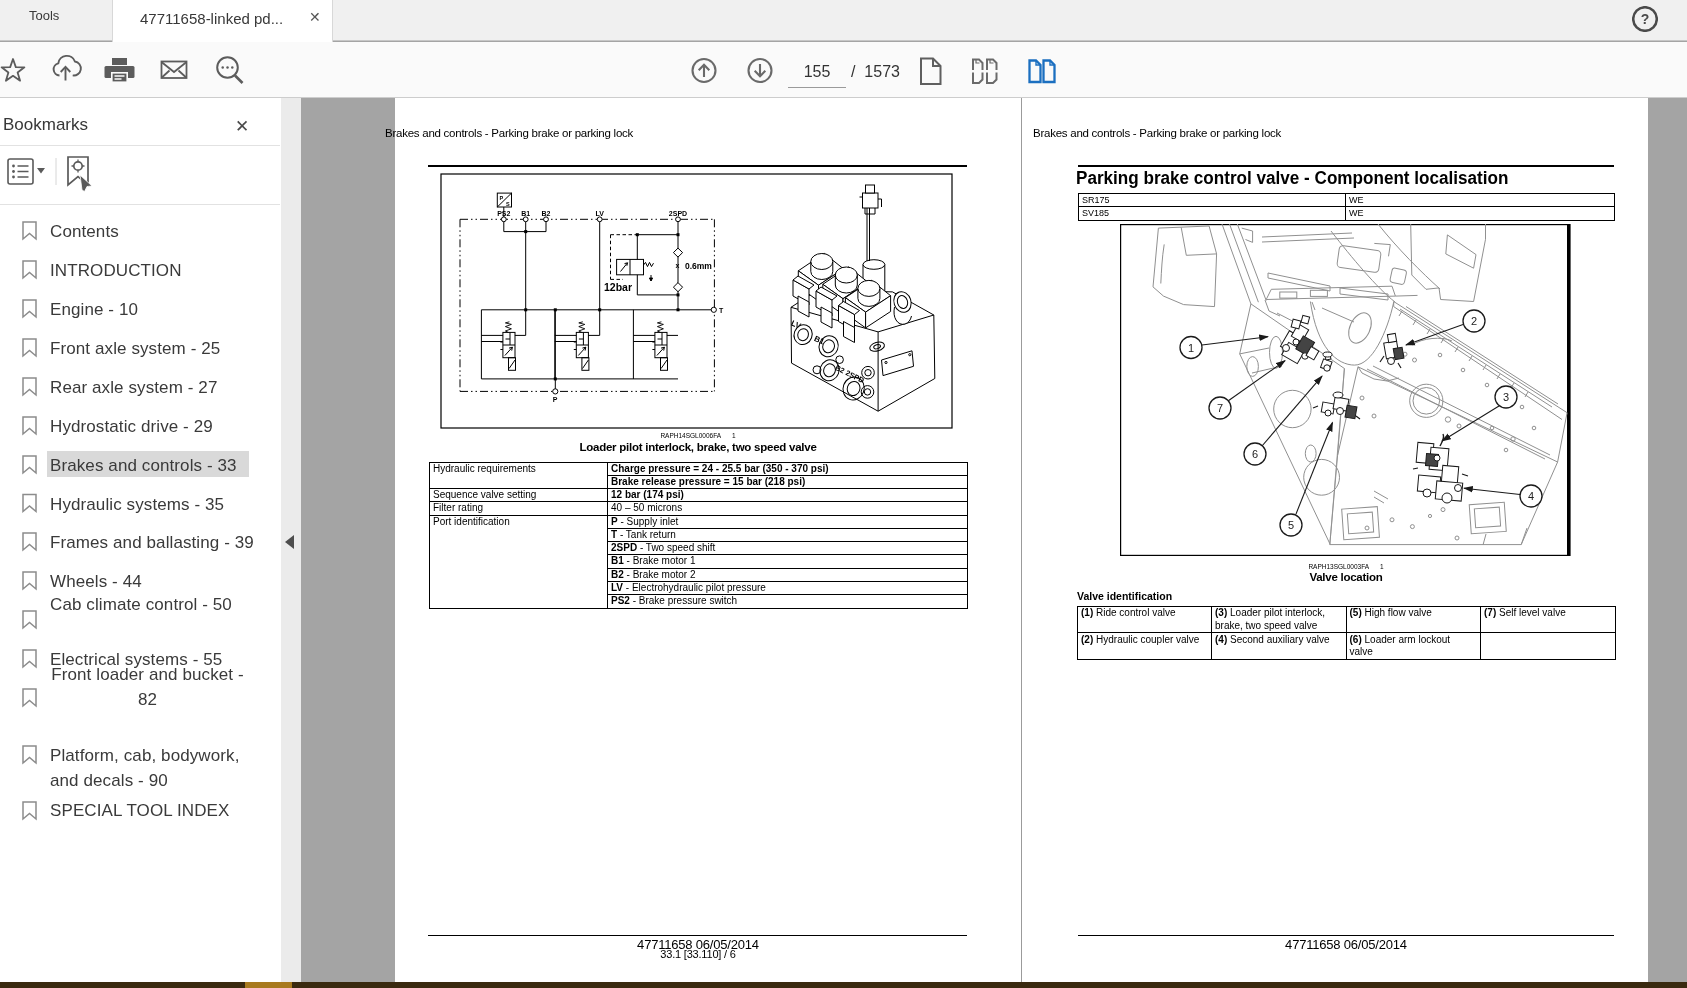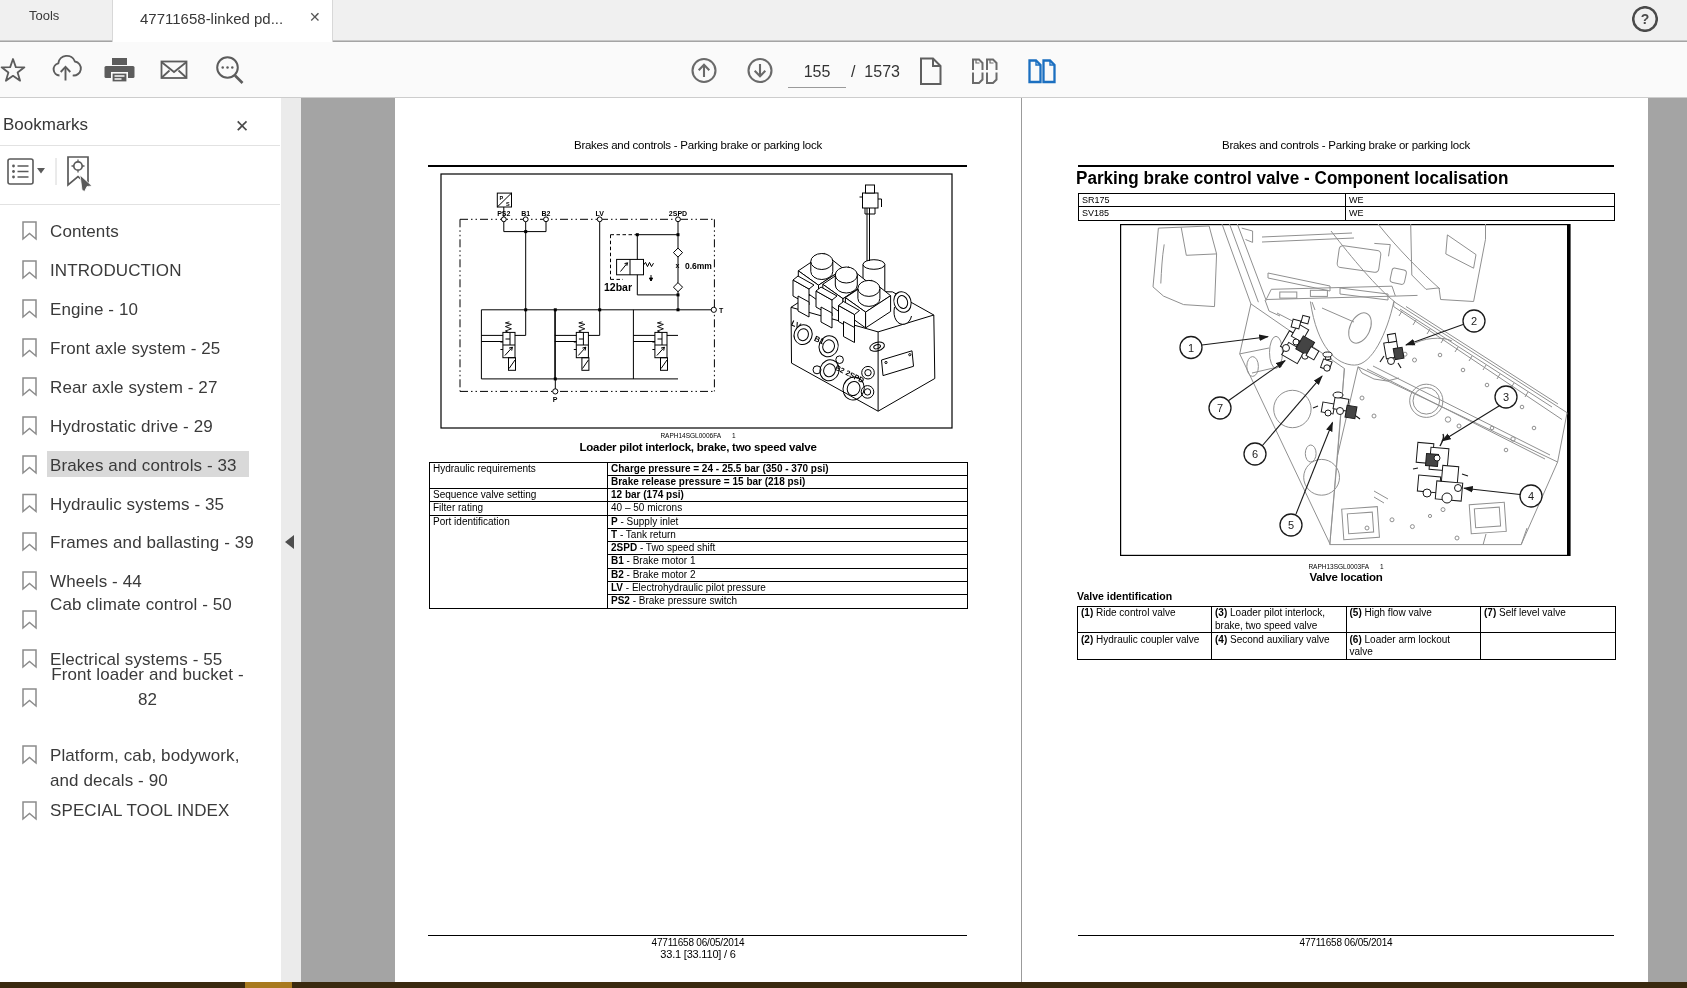--- a/index.html
+++ b/index.html
@@ -19,24 +19,24 @@
   .sideline { position:absolute; left:0; width:280px; height:1px; background:#e2e2e2; }
   #strip { position:absolute; left:281px; top:98px; width:20px; height:890px; background:#ebebeb; }
   #collapse { position:absolute; left:4px; top:437px; width:0; height:0; border-top:7px solid transparent; border-bottom:7px solid transparent; border-right:9px solid #4d4d4d; }
   #docarea { position:absolute; left:301px; top:98px; width:1386px; height:890px; background:#a4a4a4; }
   #pageL { position:absolute; left:94px; top:0; width:626px; height:890px; background:#ffffff; }
   #pageR { position:absolute; left:721px; top:0; width:626px; height:890px; background:#ffffff; }
   #divider { position:absolute; left:720px; top:0; width:1px; height:890px; background:#9b9b9b; }
   #taskbar { position:absolute; left:0; top:982px; width:1687px; height:6px; background:#3a2a10; }
   #taskorange { position:absolute; left:245px; top:0; width:47px; height:6px; background:#a87a1f; }
   .bmrow { position:absolute; left:50px; font-size:17px; color:#3a3a3a; line-height:25px; letter-spacing:0.1px; }
-  .hdr { position:absolute; width:100%; text-align:center; font-size:11.5px; color:#000; letter-spacing:-0.25px; top:29px;margin-top:12px; }
+  .hdr { position:absolute; width:100%; font-size:11.5px; color:#000; letter-spacing:-0.25px; top:29px; }
   .rule { position:absolute; height:2px; background:#000; }
   .ftline { position:absolute; height:1px; background:#000; }
-  .ft1 { position:absolute; width:100%; text-align:center; font-size:10px; color:#000; letter-spacing:-0.2px; }
+  .ft1 { position:absolute; width:100%; text-align:center; font-size:13px; color:#000; letter-spacing:-0.2px; }
   .ft2 { position:absolute; width:100%; text-align:center; font-size:11px; color:#000; letter-spacing:-0.2px; }
   .cap1 { position:absolute; width:100%; text-align:center; font-size:6.5px; color:#000; }
   .cap2 { position:absolute; width:100%; text-align:center; font-size:11.5px; font-weight:bold; color:#000; letter-spacing:-0.25px; }
   table { border-collapse:collapse; }
   .dtable { position:absolute; border:1px solid #000; }
   .dtable td { border:1px solid #000; font-size:10px; padding:0 9px 0 3px; vertical-align:top; color:#000; white-space:nowrap; line-height:12.2px; }
   #h1R { position:absolute; left:54px; top:70px; font-size:18px; font-weight:bold; color:#000; white-space:nowrap; transform:scaleX(0.95); transform-origin:0 0; }
   #vidtable td { white-space:normal; line-height:12.5px; height:25.7px; padding-top:0.5px; }
   .dtable tr { height:13.27px; }
   

